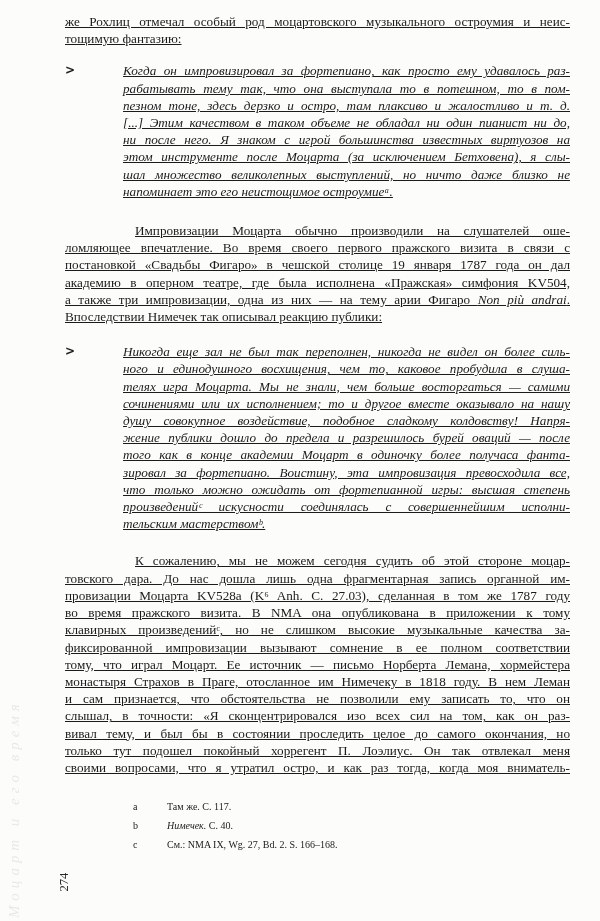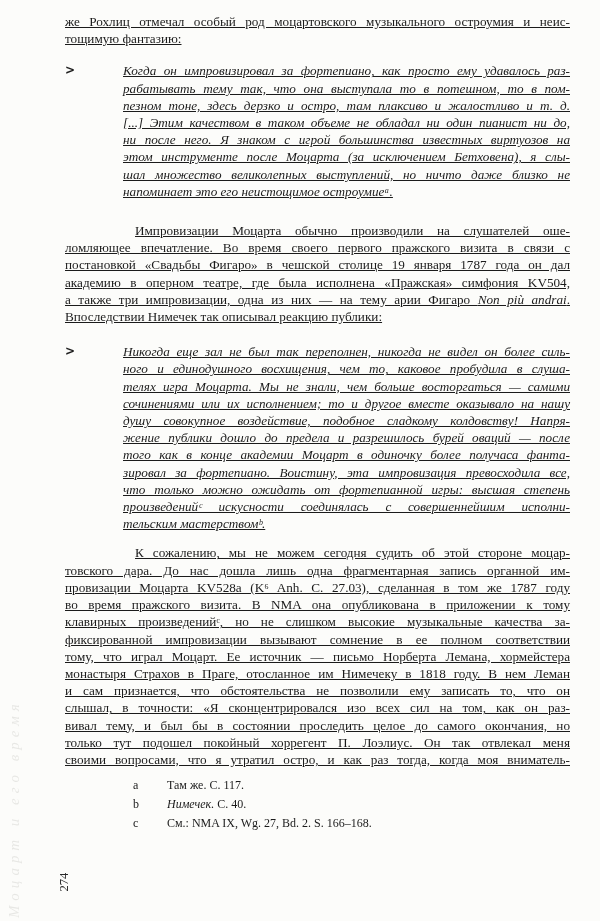--- a/index.html
+++ b/index.html
@@ -22,41 +22,41 @@
     width:505px;
     font-size:13.2px;
     line-height:17.2px;
   }
   .line { white-space:nowrap;text-decoration:underline; }
   .jl { text-align:justify; text-align-last:justify; }
   .ll { text-align:left; text-align-last:left; }
   .indent { text-indent:70px; }
   .para { margin:0; }
   .para2 { margin-top:22px; }
-  .para3 { margin-top:12px; }
+  .para3 { margin-top:20px; }
   .bq {
     position:relative;
     margin-left:58px;
     width:447px;
     font-style:italic;
   }
   .bq1 { margin-top:15px; }
   .bq2 { margin-top:18px; }
   .bq .marker {
     position:absolute;
     left:-58px; top:0;
     font-style:normal;
     font-family:"DejaVu Sans","Liberation Sans",sans-serif;
     font-size:12px; font-weight:600;
     letter-spacing:0;
   }
   .figaro-em { font-style:italic; }
   .footnotes {
-    margin-top:8px;
-    font-size:12px;
+    margin-top:22px;
+    font-size:10px;
     line-height:18.8px;
   }
   .fn-row { padding-left:68px; white-space:nowrap; }
   .fn-label { display:inline-block; width:34px; }
   .fn-em { font-style:italic; }
   .page-number {
     position:absolute;
     left:50px; top:874px;
     width:30px; height:16px;
     transform:rotate(-90deg);

